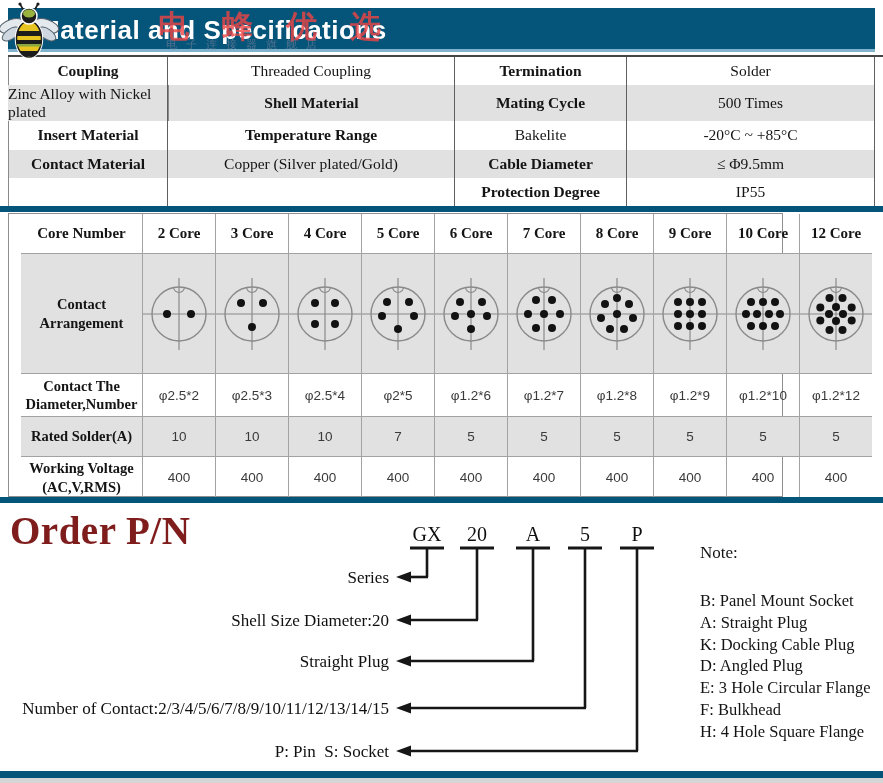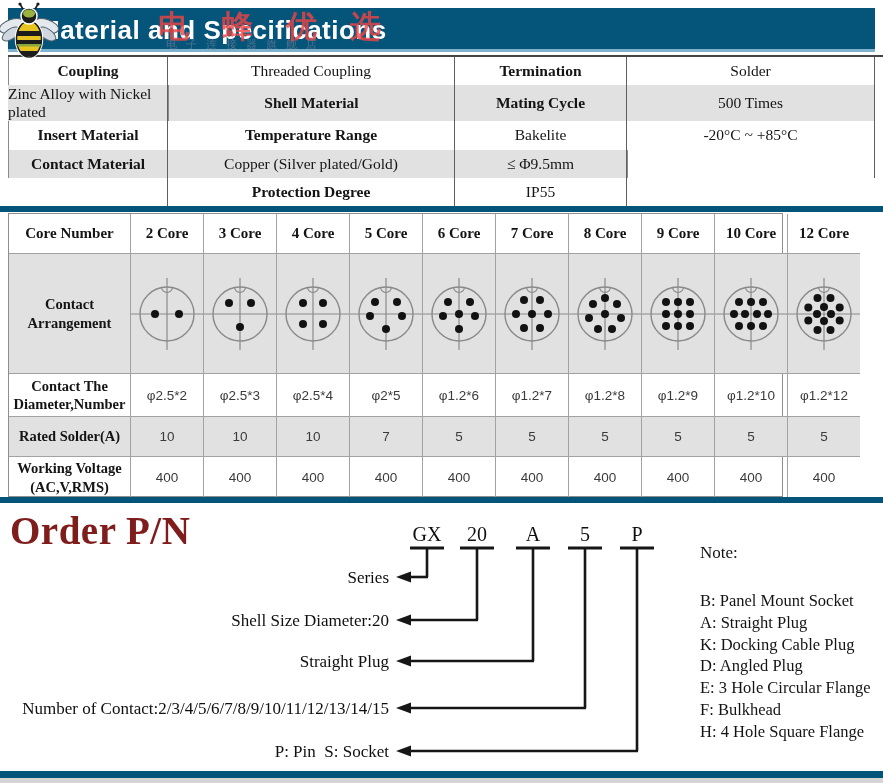--- a/index.html
+++ b/index.html
@@ -31,21 +31,21 @@
 
   
   .divider1{position:absolute;left:0px;top:206px;width:883px;height:6px;background:#05547a;}
   .divider2{position:absolute;left:0px;top:497px;width:883px;height:6px;background:#05547a;}
   .footer-bar{position:absolute;left:0;top:771px;width:883px;height:6.5px;background:#05547a;}
   .footer-gray{position:absolute;left:0;top:777.5px;width:883px;height:5.5px;background:#d5d5d5;}
 
   
   .core-table{position:absolute;left:8px;top:213px;width:775px;height:284px;display:grid;
               grid-template-columns:122px repeat(10,1fr);grid-template-rows:40px 120px 43px 40px 41px;
-              border:1.5px solid #8e8e8e;box-sizing:border-box;}
+              border:1.5px solid #8e8e8e;box-sizing:border-box;padding-left:12px;}
   .core-cell{display:flex;align-items:center;justify-content:center;text-align:center;
              border-right:1px solid #a2a2a2;border-bottom:1px solid #a2a2a2;box-sizing:border-box;
              color:#141414;}
   .core-cell.last-col{border-right:none;}
   .core-cell.last-row{border-bottom:none;}
   .core-head{font-weight:bold;font-size:15px;}
   .core-label{font-weight:bold;font-size:14.5px;line-height:1.25;flex-direction:column;justify-content:center;}
   .core-val{font-family:"Liberation Sans",sans-serif;font-size:13.5px;color:#3a3a3a;}
   .gray{background:#e1e1e1;}
 
@@ -102,20 +102,21 @@
       <div class="spec-cell row-gray">Zinc Alloy with Nickel plated</div>
       <div class="spec-cell lab c1 row-gray">Shell Material</div>
       <div class="spec-cell lab row-gray">Mating Cycle</div>
       <div class="spec-cell row-gray">500 Times</div>
       <div class="spec-cell lab c1">Insert Material</div>
       <div class="spec-cell lab">Temperature Range</div>
       <div class="spec-cell">Bakelite</div>
       <div class="spec-cell">-20°C ~ +85°C</div>
       <div class="spec-cell lab c1 row-gray">Contact Material</div>
       <div class="spec-cell row-gray">Copper (Silver plated/Gold)</div>
+      <div class="spec-cell lab row-gray">Cable Diameter</div>
       <div class="spec-cell row-gray">≤ Φ9.5mm</div>
       <div class="spec-cell lab c1"></div>
       <div class="spec-cell"></div>
       <div class="spec-cell lab">Protection Degree</div>
       <div class="spec-cell">IP55</div>
     </div>
 
   <div class="divider1"></div>
 
   <div class="core-table" id="coreTable">

